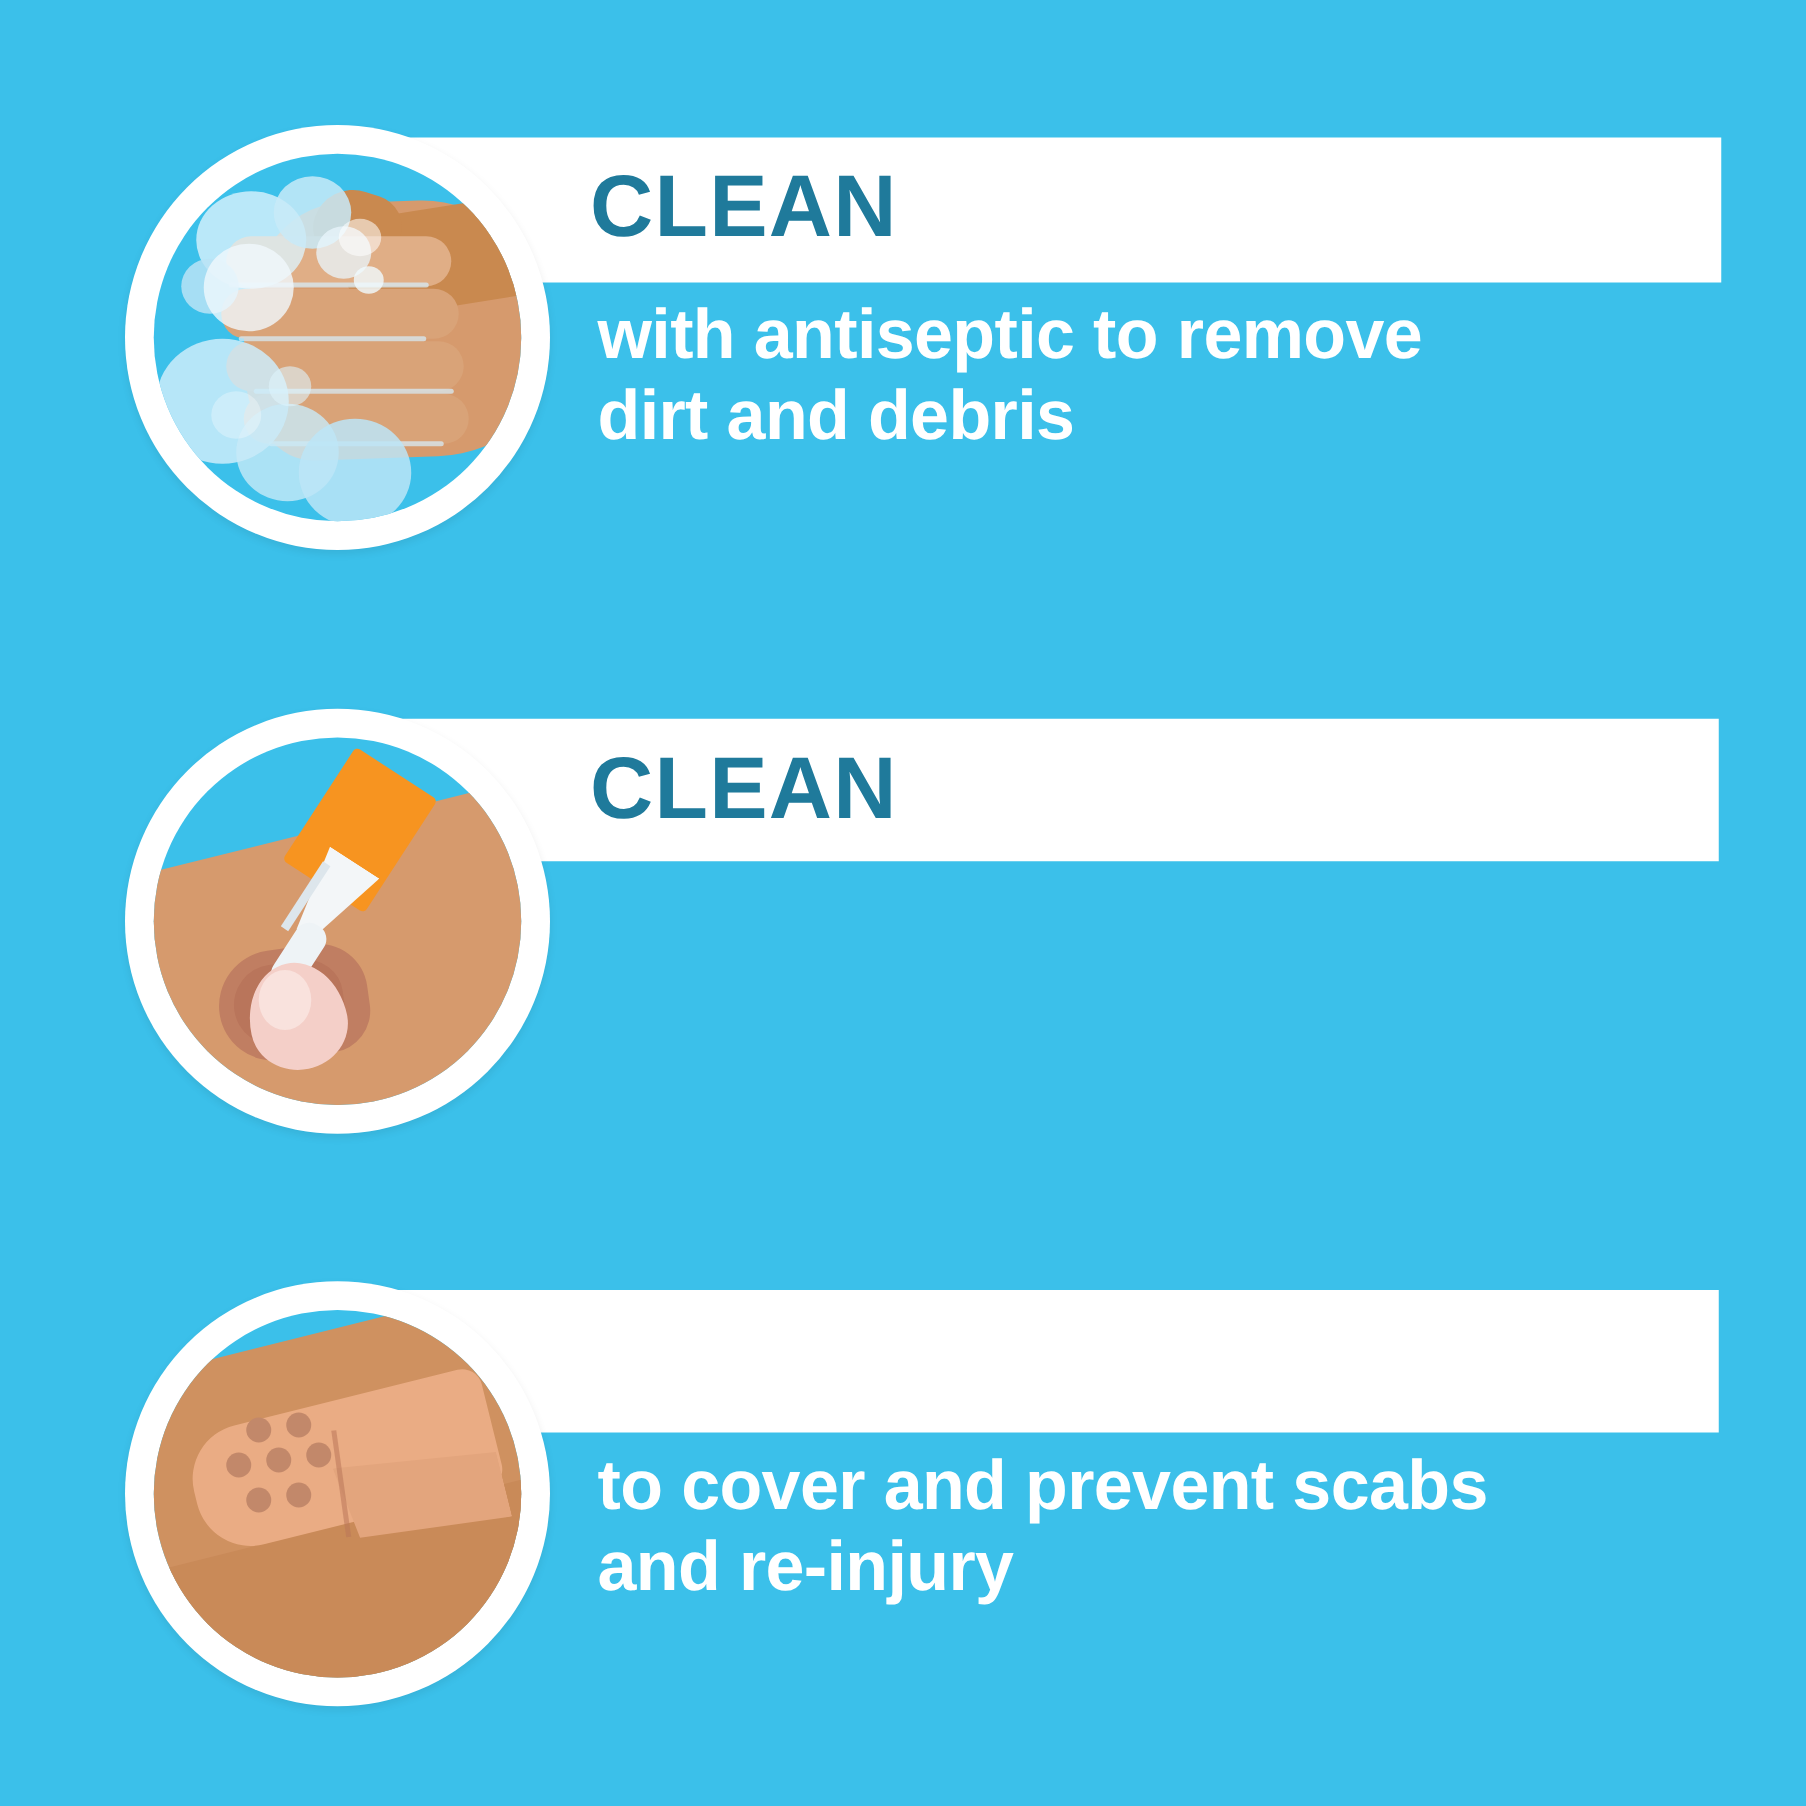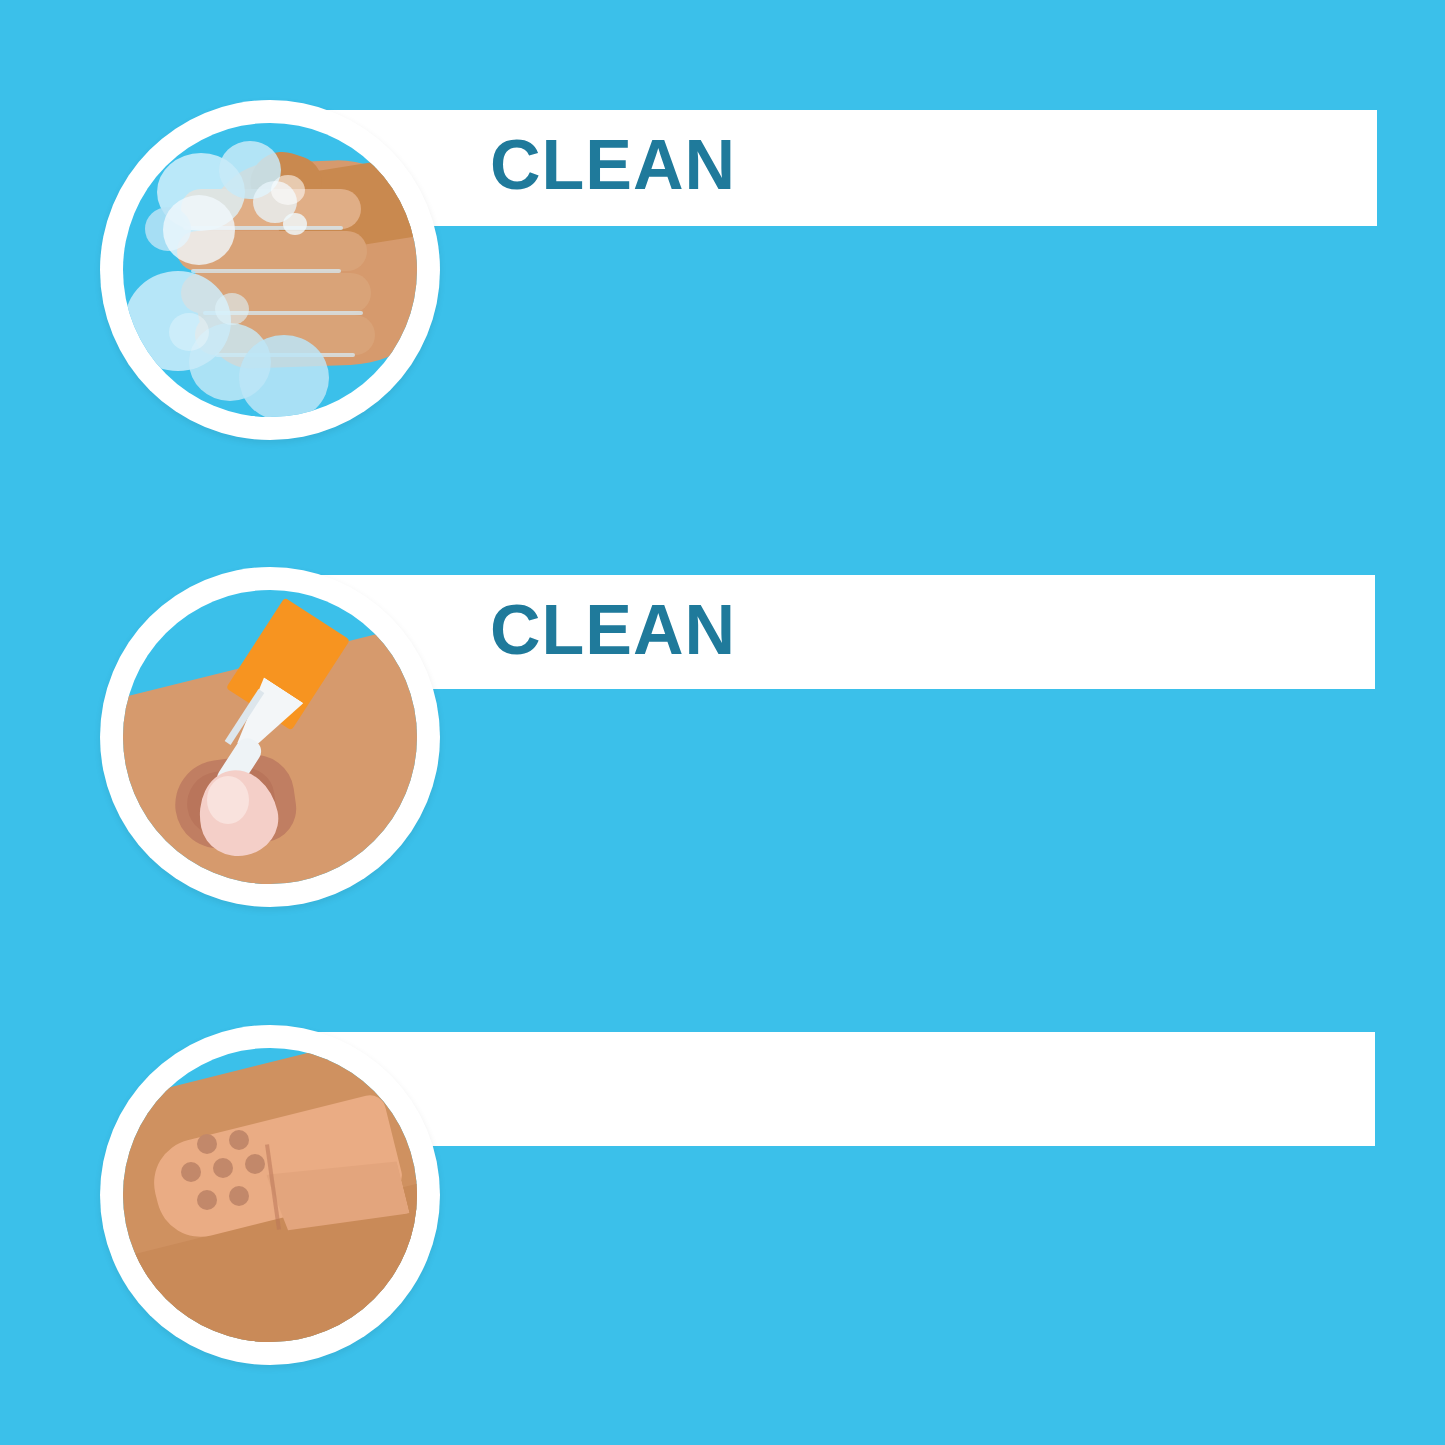--- a/index.html
+++ b/index.html
@@ -38,21 +38,21 @@
     top:15px;
     height:116px;
     background:#ffffff;
   }
   .step-1 .title-bar { width:1147px; }
   .step-2 .title-bar { width:1145px; top:13px; height:114px; }
   .step-3 .title-bar { width:1145px; top:12px; height:114px; }
 
   .title {
     position:absolute;
-    left:490px;
+    left:472px;
     color:#1f7a9b;
     font-family:"Liberation Sans Narrow","Liberation Sans", sans-serif;
     font-weight:bold;
     font-size:70px;
     letter-spacing:1px;
     line-height:1;
     white-space:nowrap;
   }
   .step-1 .title { top:35px; }
   .step-2 .title { top:33px; }
@@ -316,20 +316,22 @@
           <div class="bubble b8"></div>
           <div class="bubble b9"></div>
           <div class="bubble b10"></div>
           <div class="bubble b11"></div>
           <div class="bubble b12"></div>
         </div>
       </div>
     </div>
 
     <div class="title">CLEAN</div>
+    <div class="body-text">with antiseptic to remove
+dirt and debris</div>
   </div>
 
   <div class="step step-2">
     <div class="title-bar"></div>
 
     <div class="icon-circle">
       <div class="icon-inner">
         <div class="skin-bg"></div>
         <div class="wound"></div>
         <div class="wound-inner"></div>
@@ -358,15 +360,17 @@
         <div class="dot d1"></div>
         <div class="dot d2"></div>
         <div class="dot d3"></div>
         <div class="dot d4"></div>
         <div class="dot d5"></div>
         <div class="dot d6"></div>
         <div class="dot d7"></div>
       </div>
     </div>
 
+    <div class="body-text">to cover and prevent scabs
+and re-injury</div>
   </div>
 
 </div>
 
 </body></html>

